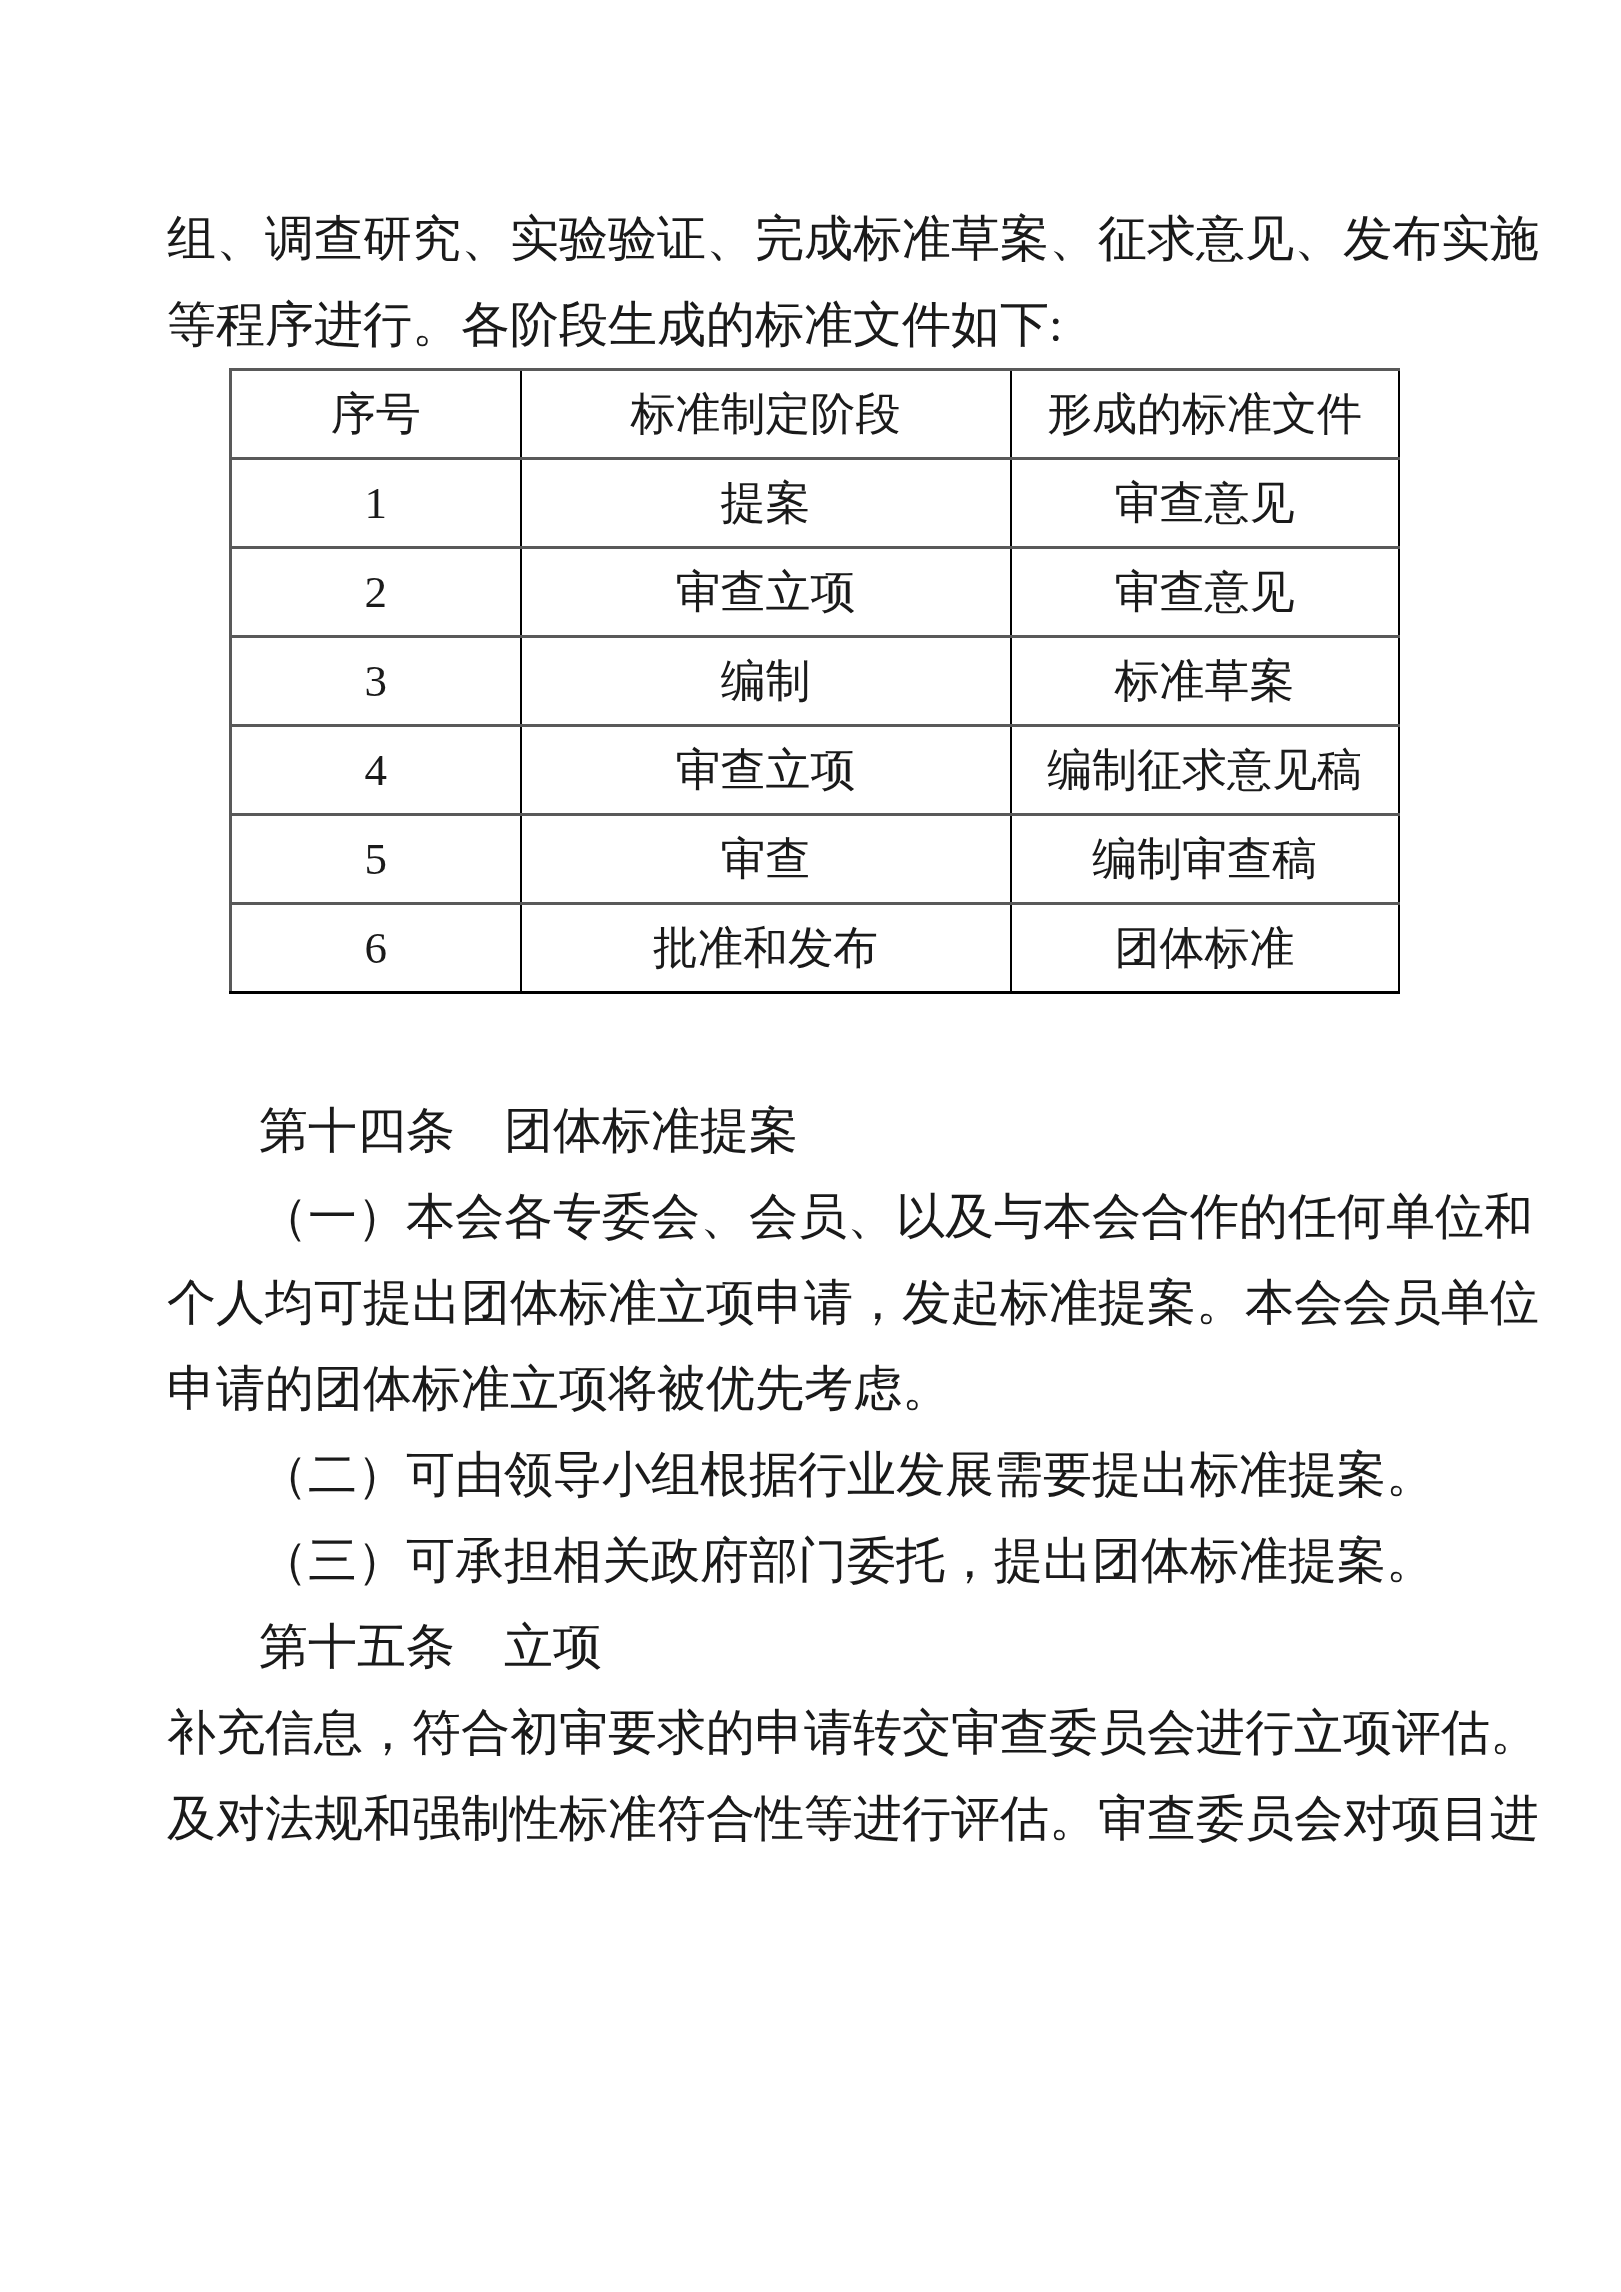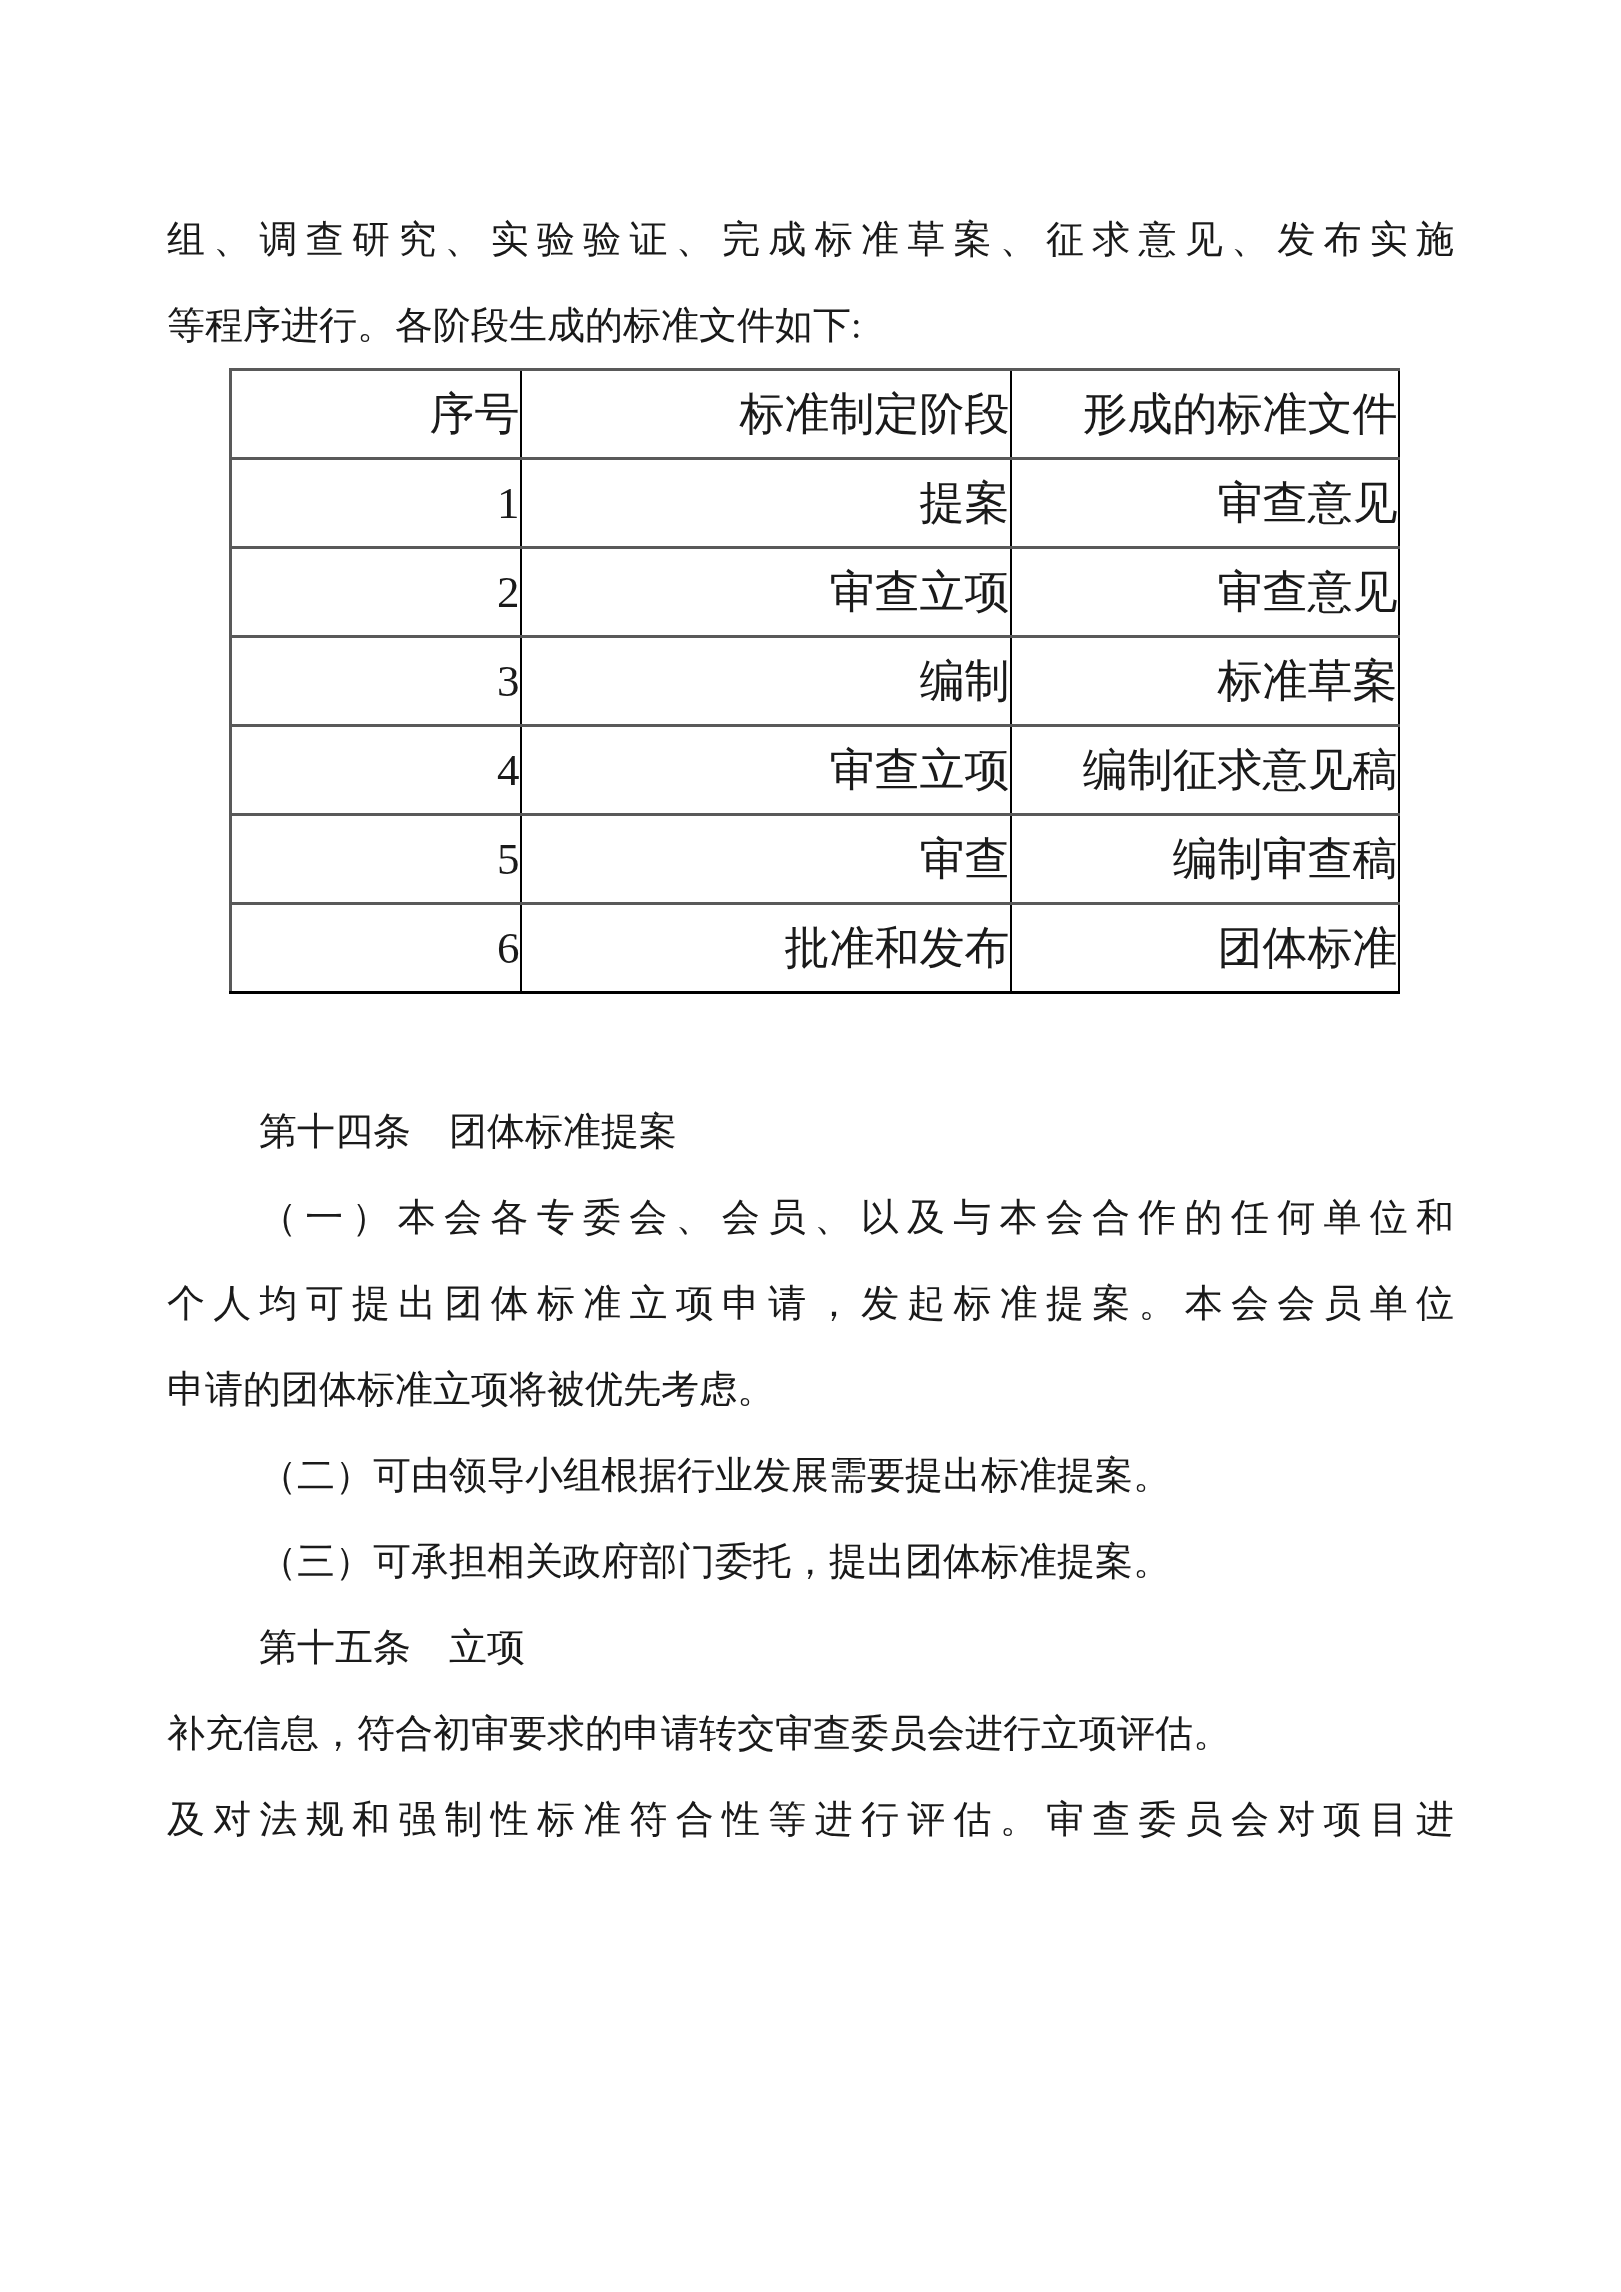--- a/index.html
+++ b/index.html
@@ -13,21 +13,21 @@
     color: #1a1a1a;
   }
   .page {
     box-sizing: border-box;
     width: 1621px;
     height: 2293px;
     padding: 196px 167px 0 167px;
   }
   
   .line {
-    font-size: 38px;
+    font-size: 49px;
     line-height: 86px;
     height: 86px;
     text-align: justify;
     text-justify: inter-character;
     white-space: nowrap;
     text-align-last: left;
   }
   .line.full { text-align-last: justify; }
   .line.indent { text-indent: 92px; }
   .para { margin: 0; }
@@ -35,21 +35,21 @@
   
   table.doc-table {
     border-collapse: collapse;
     table-layout: fixed;
     margin-left: 62px;
     width: 1168px;
   }
   table.doc-table td {
     height: 86px;
     padding: 0;
-    text-align: right;
+    text-align: center;
     vertical-align: middle;
     font-size: 45px;
     font-weight: normal;
     border-top: 3.9px solid #595959;
     border-right: 2px solid #000000;
     border-bottom: none;
     border-left: none;
   }
   table.doc-table td.first-col { border-left: 3.9px solid #595959; }
   table.doc-table tr.last-row td { border-bottom: 3.9px solid #000000; }

